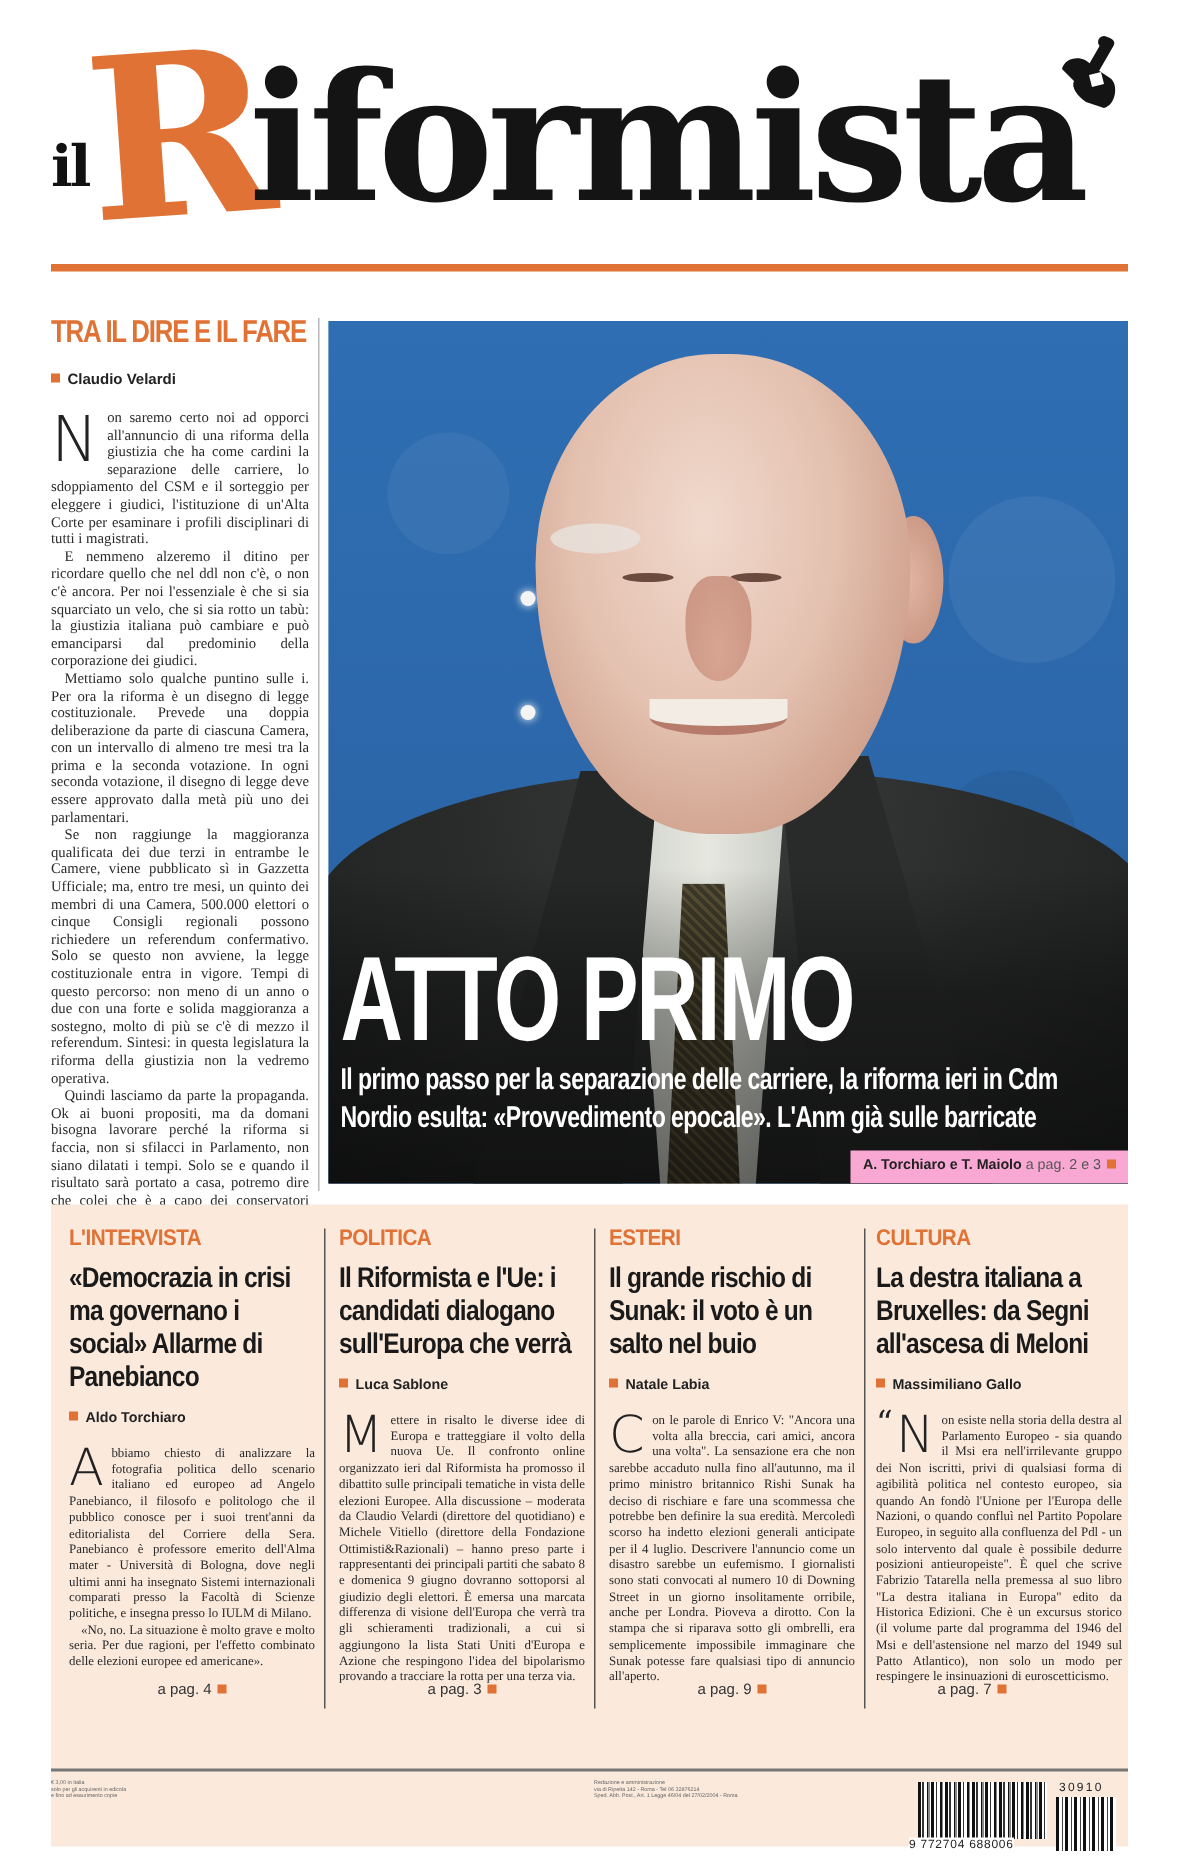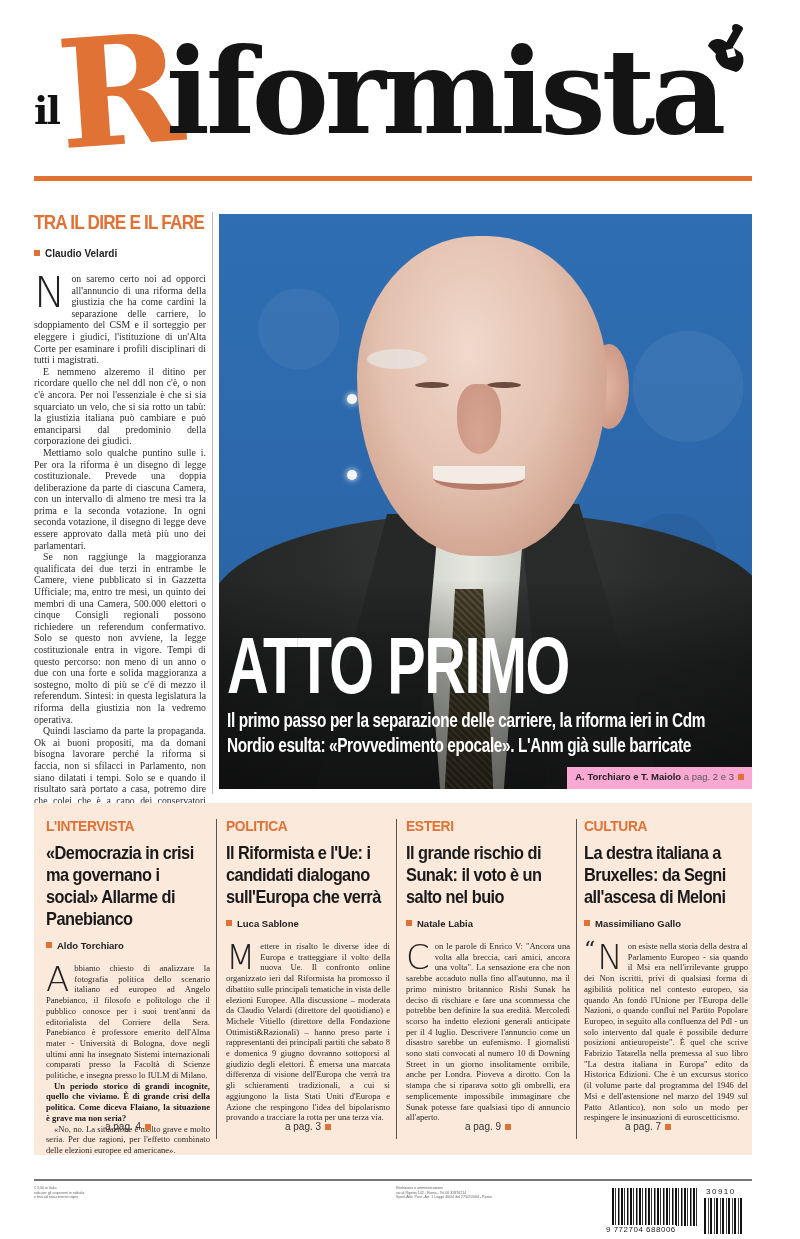--- a/index.html
+++ b/index.html
@@ -52,21 +52,21 @@
   .nose { position: absolute; left: 238px; top: 170px; width: 44px; height: 70px; border-radius: 40% 40% 50% 50%; background: radial-gradient(ellipse at 50% 70%, #d8a592, #c99582); }
   .mouth { position: absolute; left: 214px; top: 252px; width: 92px; height: 24px; border-radius: 0 0 50% 50%; background: #f2ece4; border-bottom: 6px solid #b77b6c; }
   .hero-shade { position: absolute; left: 0; bottom: 0; width: 100%; height: 210px; background: linear-gradient(180deg, rgba(0,0,0,0) 0%, rgba(0,0,0,0.35) 40%, rgba(0,0,0,0.55) 100%); }
   .hero-title { position: absolute; left: 8px; top: 412px; font-family: "Liberation Sans", sans-serif; font-weight: bold; font-size: 80px; line-height: 80px; color: #ffffff; letter-spacing: -2px; transform: scaleX(0.72); transform-origin: left; white-space: nowrap; }
   .hero-sub { position: absolute; left: 8px; top: 494px; width: 680px; font-family: "Liberation Sans", sans-serif; font-weight: bold; font-size: 20px; line-height: 25px; color: #ffffff; letter-spacing: -0.5px; transform: scaleX(0.77); transform-origin: left; white-space: nowrap; }
   .hero-credit { position: absolute; right: 0; bottom: 0; height: 22px; padding: 4px 8px 0 8px; background: #f9a8d4; font-family: "Liberation Sans", sans-serif; font-size: 9.5px; color: #555; white-space: nowrap; }
   .hero-credit b { color: #222; font-weight: bold; }
   .sq-inline { display: inline-block; width: 6px; height: 6px; background: #e07236; margin-left: 4px; vertical-align: 0; }
 
   
-  .band { position: absolute; left: 34px; top: 803px; width: 718px; height: 352px; background: #fbe9dc; }
+  .band { position: absolute; left: 34px; top: 803px; width: 718px; height: 428px; background: #fbe9dc; }
   .col { position: absolute; top: 14px; width: 164px; }
   .col-divider { position: absolute; top: 16px; width: 1px; height: 320px; background: #555; }
   .kicker { font-family: "Liberation Sans", sans-serif; font-weight: bold; font-size: 15px; color: #e07236; letter-spacing: -0.4px; transform: scaleX(0.92); transform-origin: left; white-space: nowrap; }
   .headline { margin-top: 8px; font-family: "Liberation Sans", sans-serif; font-weight: bold; font-size: 19px; line-height: 22px; color: #1a1a1a; letter-spacing: -0.6px; transform: scaleX(0.86); transform-origin: left; width: 190px; }
   .col .byline { margin-top: 10px; font-size: 9.5px; }
   .col-body { margin-top: 12px; font-size: 8.6px; line-height: 10.7px; text-align: justify; color: #2a2a2a; }
   .col-body p { text-indent: 8px; }
   .col-body p.first { text-indent: 0; }
   .col-body p.bold { font-weight: bold; color: #1a1a1a; }
   .col .dropcap { font-size: 34px; line-height: 30px; margin: 1px 5px 0 0; }
@@ -142,21 +142,20 @@
 </section>
 
 <section class="band">
 
   <article class="col" style="left:12px">
     <div class="kicker">L'INTERVISTA</div>
     <h2 class="headline">«Democrazia in crisi ma governano i social» Allarme di Panebianco</h2>
     <div class="byline"><span class="sq"></span><span>Aldo Torchiaro</span></div>
     <div class="col-body">
       <p class="first"><span class="dropcap">A</span><span>bbiamo chiesto di analizzare la fotografia politica dello scenario italiano ed europeo ad Angelo Panebianco, il filosofo e politologo che il pubblico conosce per i suoi trent'anni da editorialista del Corriere della Sera. Panebianco è professore emerito dell'Alma mater - Università di Bologna, dove negli ultimi anni ha insegnato Sistemi internazionali comparati presso la Facoltà di Scienze politiche, e insegna presso lo IULM di Milano.</span></p>
-      <p class="bold">Un periodo storico di grandi incognite, quello che viviamo. È di grande crisi della politica. Come diceva Flaiano, la situazione è grave ma non seria?</p>
       <p>«No, no. La situazione è molto grave e molto seria. Per due ragioni, per l'effetto combinato delle elezioni europee ed americane».</p>
     </div>
   </article>
   <div class="col-ref" style="left:12px"><span>a pag. 4</span><span class="sq-inline"></span></div>
   <div class="col-divider" style="left:182px"></div>
 
   <article class="col" style="left:192px">
     <div class="kicker">POLITICA</div>
     <h2 class="headline">Il Riformista e l'Ue: i candidati dialogano sull'Europa che verrà</h2>
     <div class="byline"><span class="sq"></span><span>Luca Sablone</span></div>

